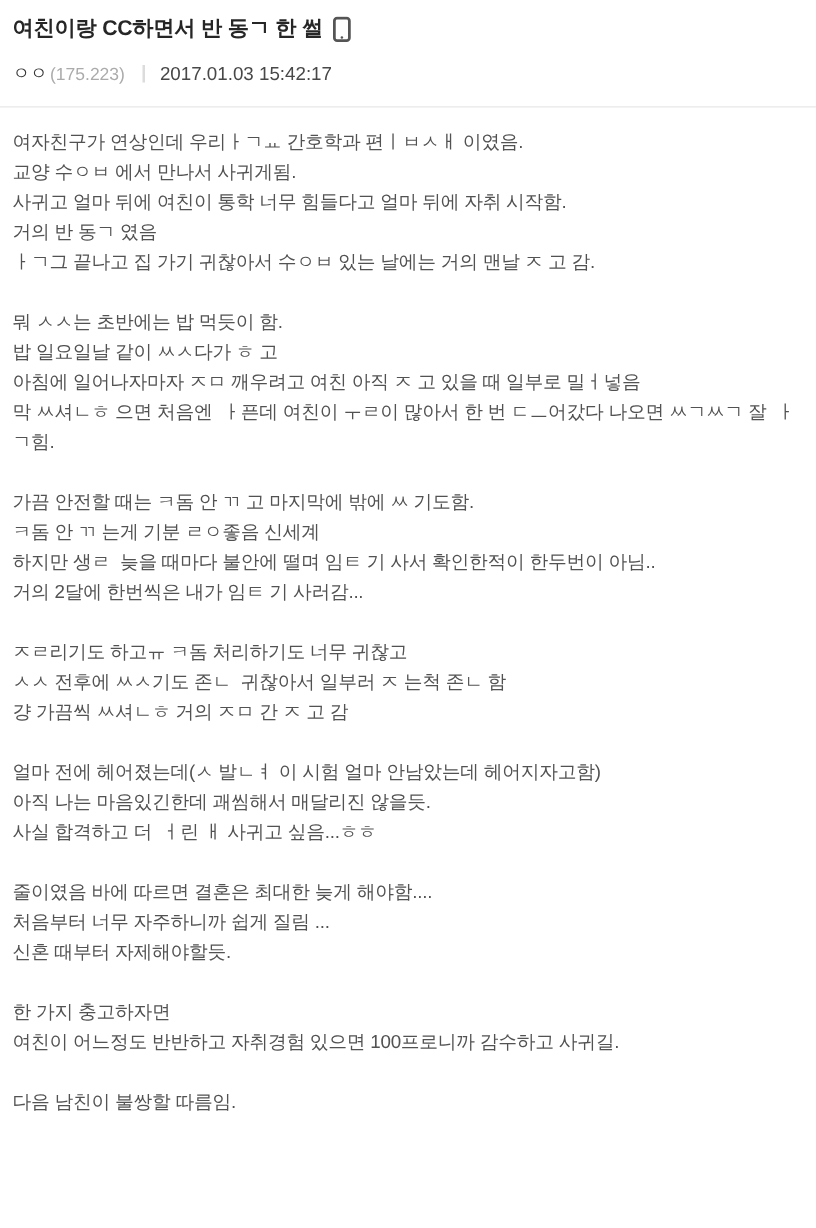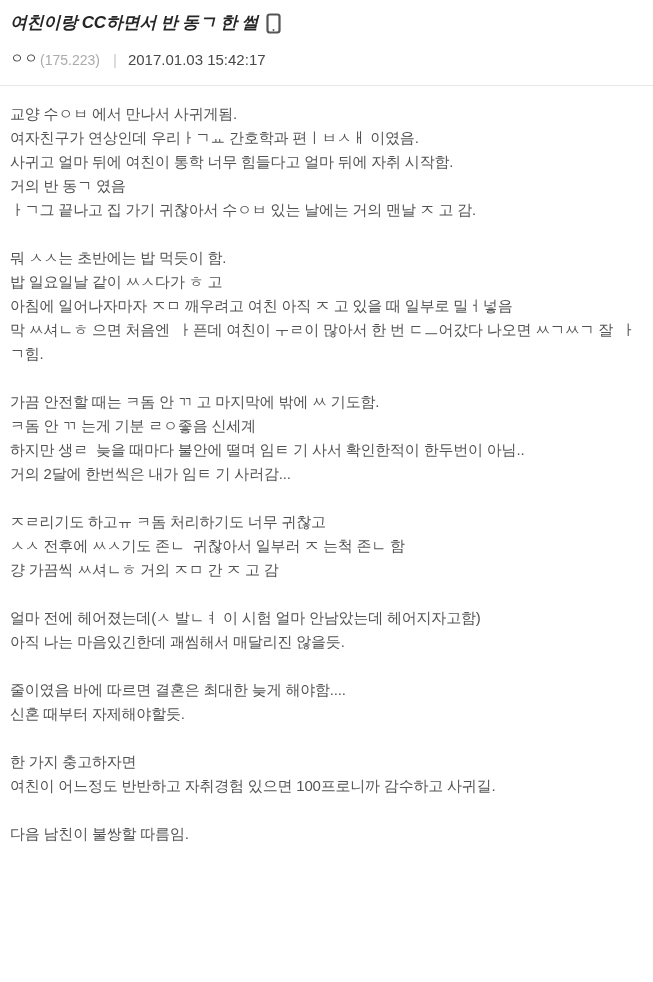--- a/index.html
+++ b/index.html
@@ -12,34 +12,33 @@
     overflow: hidden;
   }
   .page { padding: 9px 10px 0 10px; }
 
   .title-row {
     display: flex;
     align-items: center;
     gap: 8px;
     margin: 0;
     padding-top: 2px;
-    font-style: italic;
   }
   .title-text {
     font-size: 17px;
     font-weight: bold;
     color: #262626;
     letter-spacing: -0.2px;
     white-space: pre-wrap;
   }
   .phone-icon { display: inline-block; margin-top: 1px; }
 
   .meta-row {
     display: flex;
-    align-items: flex-end;
+    align-items: center;
     margin-top: 16px;
     font-size: 14px;
   }
   .nick { color: #333333; }
   .ip { color: #ababab; margin-left: 2px; }
   .pipe {
     display: inline-block;
     width: 0;
     height: 14px;
     border-left: 2px solid #dcdcdc;
@@ -80,44 +79,46 @@
   <div class="meta-row">
     <span class="nick">ㅇㅇ</span>
     <span class="ip">(175.223)</span>
     <span class="pipe"></span>
     <span class="date">2017.01.03 15:42:17</span>
   </div>
 
   <hr class="rule">
 
   <div class="post-body">
+    <p>여자친구가 연상인데 우리ㅏㄱㅛ 간호학과 편ㅣㅂㅅㅐ 이였음.</p>
     <p>교양 수ㅇㅂ 에서 만나서 사귀게됨.</p>
-    <p>여자친구가 연상인데 우리ㅏㄱㅛ 간호학과 편ㅣㅂㅅㅐ 이였음.</p>
     <p>사귀고 얼마 뒤에 여친이 통학 너무 힘들다고 얼마 뒤에 자취 시작함.</p>
     <p>거의 반 동ㄱ 였음</p>
     <p>ㅏㄱ그 끝나고 집 가기 귀찮아서 수ㅇㅂ 있는 날에는 거의 맨날 ㅈ 고 감.</p>
     <p></p>
     <p>뭐 ㅅㅅ는 초반에는 밥 먹듯이 함.</p>
     <p>밥 일요일날 같이 ㅆㅅ다가 ㅎ 고</p>
     <p>아침에 일어나자마자 ㅈㅁ 깨우려고 여친 아직 ㅈ 고 있을 때 일부로 밀ㅓ넣음</p>
     <p>막 ㅆ셔ㄴㅎ 으면 처음엔  ㅏ픈데 여친이 ㅜㄹ이 많아서 한 번 ㄷㅡ어갔다 나오면 ㅆㄱㅆㄱ 잘  ㅏㄱ힘.</p>
     <p></p>
     <p>가끔 안전할 때는 ㅋ돔 안 ㄲ 고 마지막에 밖에 ㅆ 기도함.</p>
     <p>ㅋ돔 안 ㄲ 는게 기분 ㄹㅇ좋음 신세계</p>
     <p>하지만 생ㄹ  늦을 때마다 불안에 떨며 임ㅌ 기 사서 확인한적이 한두번이 아님..</p>
     <p>거의 2달에 한번씩은 내가 임ㅌ 기 사러감...</p>
     <p></p>
     <p>ㅈㄹ리기도 하고ㅠ ㅋ돔 처리하기도 너무 귀찮고</p>
     <p>ㅅㅅ 전후에 ㅆㅅ기도 존ㄴ  귀찮아서 일부러 ㅈ 는척 존ㄴ 함</p>
     <p>걍 가끔씩 ㅆ셔ㄴㅎ 거의 ㅈㅁ 간 ㅈ 고 감</p>
     <p></p>
     <p>얼마 전에 헤어졌는데(ㅅ 발ㄴㅕ 이 시험 얼마 안남았는데 헤어지자고함)</p>
     <p>아직 나는 마음있긴한데 괘씸해서 매달리진 않을듯.</p>
+    <p>사실 합격하고 더  ㅓ린 ㅐ 사귀고 싶음...ㅎㅎ</p>
     <p></p>
     <p>줄이였음 바에 따르면 결혼은 최대한 늦게 해야함....</p>
+    <p>처음부터 너무 자주하니까 쉽게 질림 ...</p>
     <p>신혼 때부터 자제해야할듯.</p>
     <p></p>
     <p>한 가지 충고하자면</p>
     <p>여친이 어느정도 반반하고 자취경험 있으면 100프로니까 감수하고 사귀길.</p>
     <p></p>
     <p>다음 남친이 불쌍할 따름임.</p>
   </div>
 
 </div>
 

